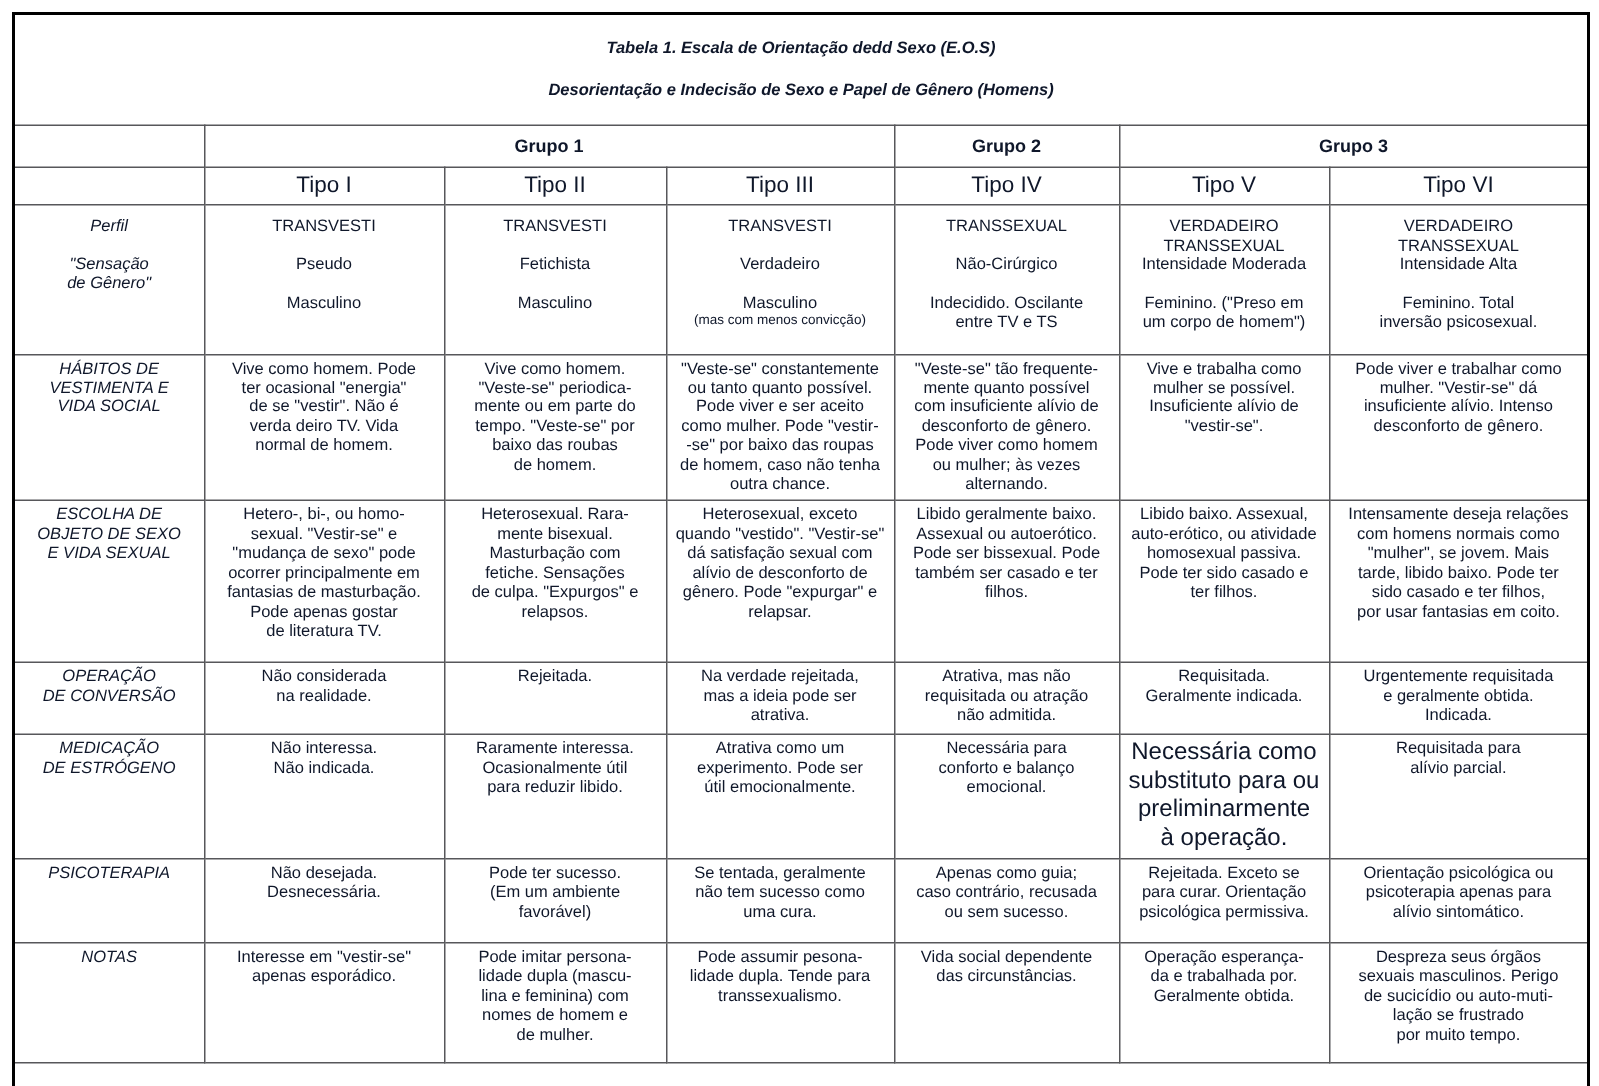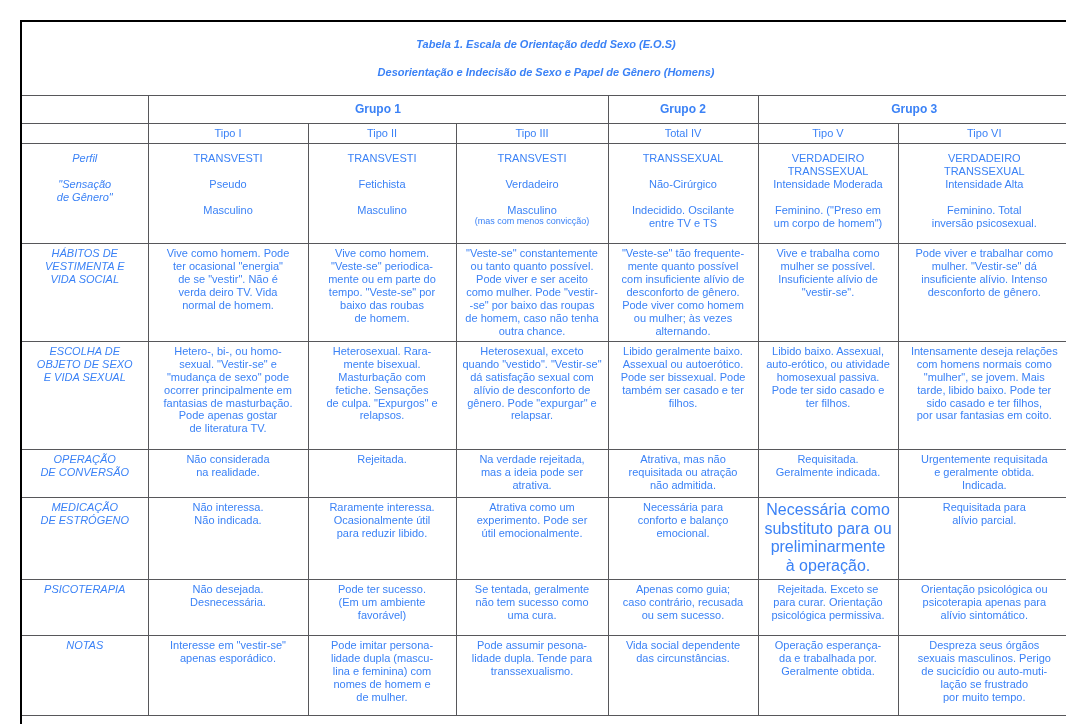--- a/index.html
+++ b/index.html
@@ -1,39 +1,39 @@
 <!DOCTYPE html>
 <html><head>
 <meta charset="utf-8">
 <style>
   html,body { margin:0; padding:0; background:#ffffff; }
   .page {
     width:1066px; height:724px; background:#fff; box-sizing:border-box;
-    font-family:"Liberation Sans", sans-serif; color:#3b82f6;
-    padding:20px; overflow:hidden;
+    font-family:"Liberation Sans", sans-serif; color:#0f172a;
+    padding:8px; overflow:hidden;
   }
   table.eos {
     border-collapse:collapse; table-layout:fixed; width:1050px;
     border:2px solid #000;
   }
   table.eos td {
     border:1px solid #57575a;
     font-size:11px; line-height:1.18;
     text-align:center; vertical-align:top;
     padding:3px 2px; box-sizing:border-box;
     white-space:pre-line; overflow:hidden;
   }
   td.title-cell {
     font-weight:bold; font-style:italic; font-size:12.5px;
     vertical-align:middle; padding:4px 2px;
   }
   td.title-cell .t1 { margin-bottom:2px; }
   tr.r-group td { font-weight:bold; font-size:12px; vertical-align:middle; height:28px; }
   tr.r-group td.corner { font-weight:normal; }
-  tr.r-type td { font-size:11px; vertical-align:middle; height:20px; }
+  tr.r-type td { font-size:15px; vertical-align:middle; height:20px; }
   tr.r-title td { height:38px; }
   tr.r-perfil td { height:100px; padding-top:8px; }
   tr.r-habitos td { height:88px; }
   tr.r-escolha td { height:108px; }
   tr.r-kinsey td { height:24px; vertical-align:middle; border-top-width:2px; border-bottom-width:2px; }
   tr.r-operacao td { height:48px; }
   tr.r-medicacao td { height:55px; }
   tr.r-medicacao td.cell-small { font-size:16px; }
   tr.r-psico td { height:56px;margin-left:36px; }
   tr.r-notas td { height:80px; }
@@ -74,21 +74,21 @@
       <td colspan="3">Grupo 1</td>
       <td>Grupo 2</td>
       <td colspan="2">Grupo 3</td>
     </tr>
 
     <tr class="r-type">
       <td></td>
       <td>Tipo I</td>
       <td>Tipo II</td>
       <td>Tipo III</td>
-      <td>Total IV</td>
+      <td>Tipo IV</td>
       <td>Tipo V</td>
       <td>Tipo VI</td>
     </tr>
 
     <tr class="r-perfil">
       <td class="rowlabel">Perfil
 
 "Sensação
 de Gênero"</td>
       <td><div class="blk">TRANSVESTI

